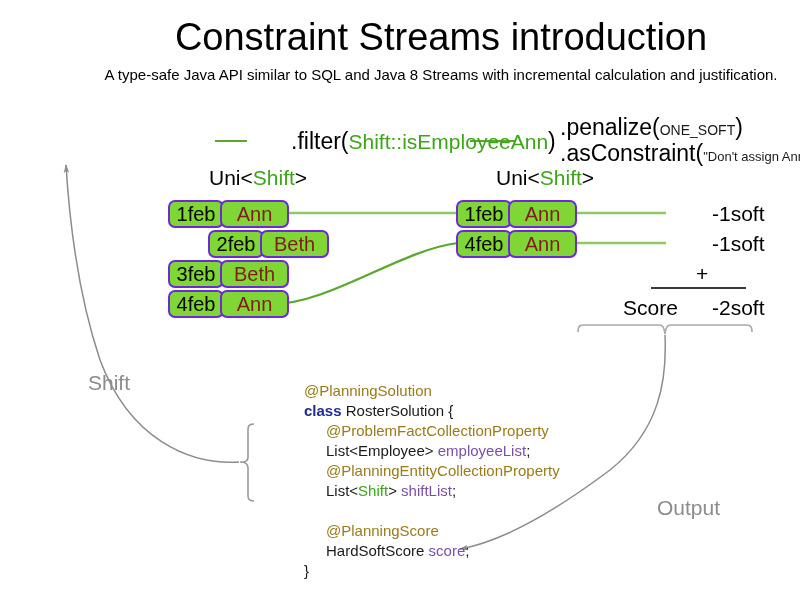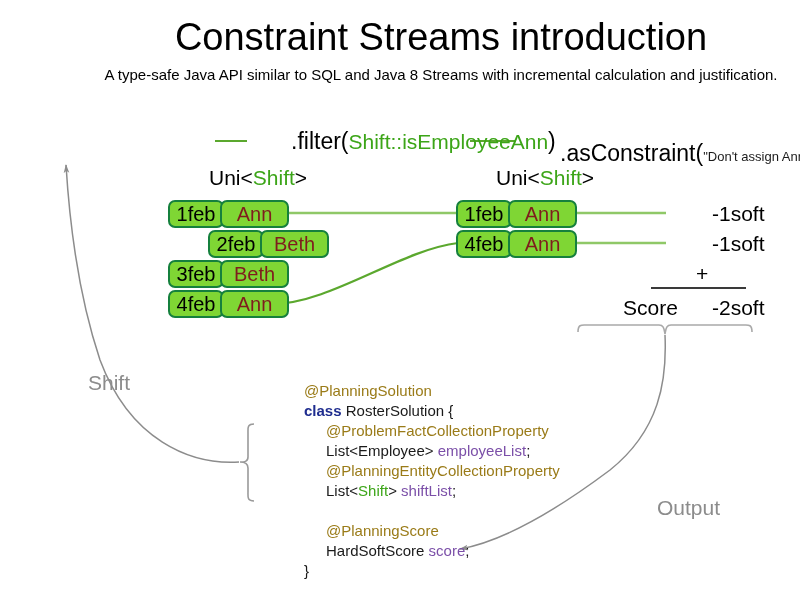--- a/index.html
+++ b/index.html
@@ -65,21 +65,21 @@
 
   
   .tuple {
     position: absolute;
     display: flex;
     align-items: stretch;
     height: 28px;
   }
   .cell {
     background: #7FD634;
-    border: 2px solid #15803d;
+    border: 2px solid #6d28d9;
     border-radius: 7px;
     display: flex;
     align-items: center;
     justify-content: center;
     font-size: 20px;
     box-sizing: border-box;
   }
   .cell.date { width: 56px; color: #000000; }
   .cell.emp  { width: 69px; color: #7f1d1d; margin-left: -4px; }
 
@@ -150,20 +150,21 @@
 
     <path d="M239,462 C190,465 130,440 100,360 C80,300 70,230 66,165" fill="none" stroke="#8c8c8c" stroke-width="1.5" marker-end="url(#arrowGray)"></path>
   </svg>
 
   <div class="abs" id="title">Constraint Streams introduction</div>
   <div class="abs" id="subtitle">A type-safe Java API similar to SQL and Java 8 Streams with incremental calculation and justification.</div>
 
 
   <div class="abs pipe" id="filter"><span>.filter(</span><span class="small">Shift::isEmployeeAnn</span><span>)</span></div>
 
+  <div class="abs pipe" id="penalize"><span>.penalize(</span><span class="smallblk">ONE_SOFT</span><span>)</span></div>
 
   <div class="abs pipe" id="asconstraint"><span>.asConstraint(</span><span class="const-str">"Don't assign Ann"</span><span>)</span></div>
 
   <div class="abs uni-label" id="uni1"><span>Uni&lt;</span><span class="gen">Shift</span><span>&gt;</span></div>
 
   <div class="abs uni-label" id="uni2"><span>Uni&lt;</span><span class="gen">Shift</span><span>&gt;</span></div>
 
   <div class="tuple" style="left:168px; top:200px;">
     <div class="cell date">1feb</div>
     <div class="cell emp">Ann</div>

